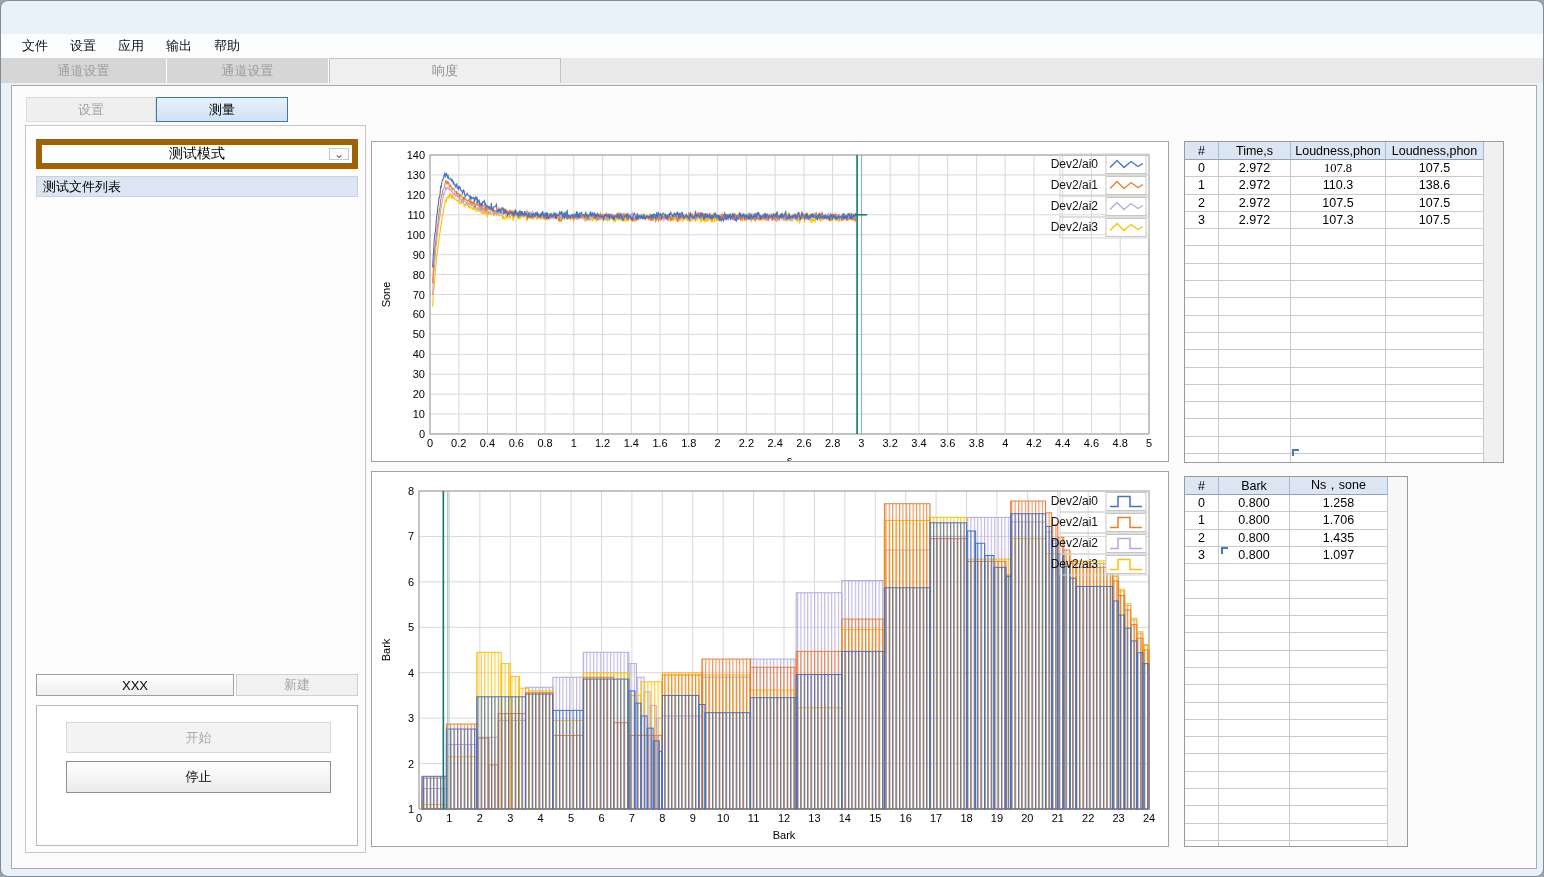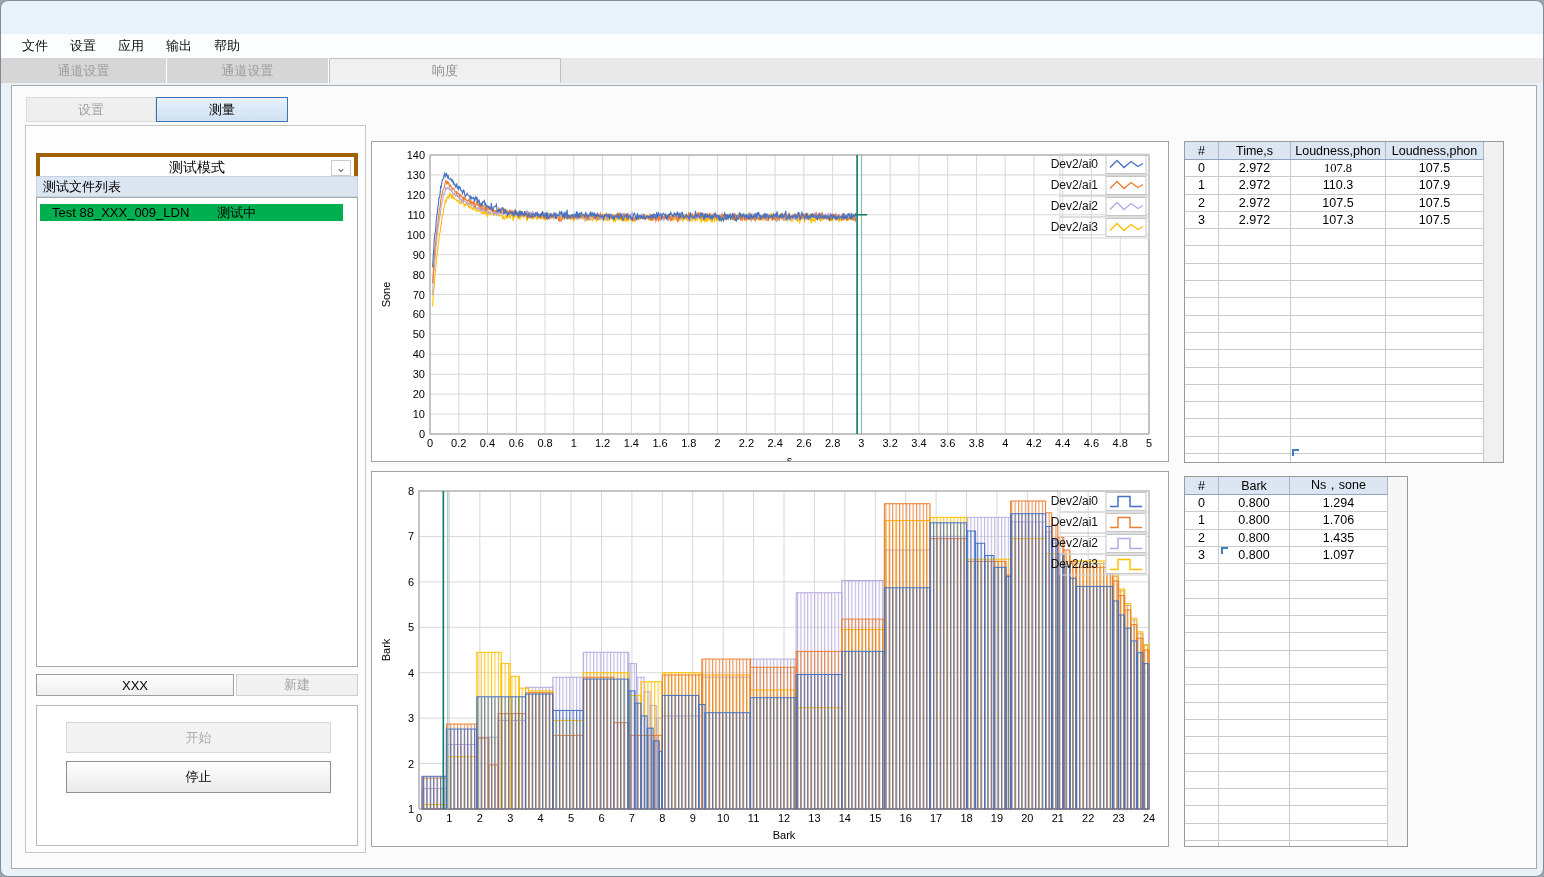--- a/index.html
+++ b/index.html
@@ -20,21 +20,21 @@
   
   .tabrow{position:absolute;top:57px;left:0;right:0;height:25px;background:#e9e9e9;display:flex;}
   .tab{height:25px;display:flex;align-items:center;justify-content:center;font-size:13px;color:#9d9d9d;background:#d6d6d6;border-right:1px solid #fdfdfd;}
   .tab.active{background:#f0f0f0;color:#8f8f8f;border:1px solid #c2c2c2;border-bottom:none;}
   
   .content-bg{position:absolute;top:84px;left:10px;width:1526px;height:784px;background:#fbfbfb;border:1px solid #a9a9a9;}
   .btn{position:absolute;display:flex;align-items:center;justify-content:center;font-size:13px;}
   .btn-settings{left:25px;top:96px;width:130px;height:25px;background:#efefef;border:1px solid #dcdcdc;color:#a0a0a0;}
   .btn-measure{left:155px;top:96px;width:132px;height:25px;background:linear-gradient(#e8f1fb,#cfe1f2);border:1px solid #3a76b5;color:#000;}
   .left-panel{position:absolute;left:24px;top:124px;width:341px;height:728px;border:1px solid #c6c6c6;background:#fdfdfd;}
-  .dropdown{position:absolute;left:35px;top:152px;width:322px;height:30px;background:#fff;border:4px solid #a16207;display:flex;align-items:center;justify-content:center;font-size:14px;color:#000;}
+  .dropdown{position:absolute;left:35px;top:138px;width:322px;height:30px;background:#fff;border:6px solid #a16207;display:flex;align-items:center;justify-content:center;font-size:14px;color:#000;}
   .dropdown-arrow{position:absolute;right:3px;top:3px;bottom:3px;width:20px;border:1px solid #c9c9c9;background:#fdfdfd;display:flex;align-items:center;justify-content:center;color:#666;font-size:12px;}
   .list-label{position:absolute;left:35px;top:175px;width:322px;height:21px;background:#dce6f2;border:1px solid #c6d2e0;font-size:13px;color:#000;line-height:19px;padding-left:6px;}
   .file-list{position:absolute;left:35px;top:196px;width:322px;height:470px;background:#fff;border:1px solid #a9a9a9;overflow:hidden;}
   .file-item{margin:6px 0 0 3px;width:303px;height:17px;color:#000;font-size:13px;display:flex;align-items:center;padding-left:12px;white-space:pre;}
   .btn-xxx{left:35px;top:673px;width:198px;height:22px;background:linear-gradient(#ffffff,#eeeeee);border:1px solid #9f9f9f;color:#000;}
   .btn-new{left:235px;top:673px;width:122px;height:22px;background:#f1f1f1;border:1px solid #cfcfcf;color:#a3a3a3;}
   .control-group{position:absolute;left:35px;top:704px;width:322px;height:141px;border:1px solid #b9b9b9;background:#fff;}
   .btn-start{left:65px;top:721px;width:265px;height:31px;background:#f3f3f3;border:1px solid #d8d8d8;color:#ababab;}
   .btn-stop{left:65px;top:760px;width:265px;height:32px;background:linear-gradient(#fefefe,#ebebeb);border:1px solid #8f8f8f;color:#000;}
   .btn-save{left:65px;top:800px;width:265px;height:31px;background:#f3f3f3;border:1px solid #d8d8d8;color:#ababab;}
@@ -76,23 +76,20 @@
   <div class="btn btn-measure">测量</div>
 
   <div class="left-panel"></div>
 
   <div class="dropdown">
     <span>测试模式</span>
     <span class="dropdown-arrow">⌄</span>
   </div>
 
   <div class="list-label">测试文件列表</div>
-  <div class="file-list" id="file-list">
-      <div class="file-item" style="background: rgb(0, 176, 80);"><span>Test 88_XXX_009_LDN</span><span style="margin-left: 28px;">测试中</span></div>
-    </div>
 
   <div class="btn btn-xxx">XXX</div>
   <div class="btn btn-new">新建</div>
 
   <div class="control-group"></div>
   <div class="btn btn-stop">停止</div>
   <div class="btn btn-start">开始</div>
 
   <div class="chart-panel" id="time-chart"><svg width="796" height="319">
         <line x1="58" y1="13" x2="58" y2="292" stroke="#d8d8d8" stroke-width="1"></line>
@@ -457,21 +454,21 @@
         <div class="tbl-row">
           <div class="tbl-cell" style="width: 34px; height: 17.3px;">0</div>
           <div class="tbl-cell" style="width: 72px; height: 17.3px;">2.972</div>
           <div class="tbl-cell" style="width: 95px; height: 17.3px; font-family: Liberation Serif, serif;">107.8</div>
           <div class="tbl-cell" style="width: 98px; height: 17.3px;">107.5</div>
         </div>
         <div class="tbl-row">
           <div class="tbl-cell" style="width: 34px; height: 17.3px;">1</div>
           <div class="tbl-cell" style="width: 72px; height: 17.3px;">2.972</div>
           <div class="tbl-cell" style="width: 95px; height: 17.3px;">110.3</div>
-          <div class="tbl-cell" style="width: 98px; height: 17.3px;">107.9</div>
+          <div class="tbl-cell" style="width: 98px; height: 17.3px;">138.6</div>
         </div>
         <div class="tbl-row">
           <div class="tbl-cell" style="width: 34px; height: 17.3px;">2</div>
           <div class="tbl-cell" style="width: 72px; height: 17.3px;">2.972</div>
           <div class="tbl-cell" style="width: 95px; height: 17.3px;">107.5</div>
           <div class="tbl-cell" style="width: 98px; height: 17.3px;">107.5</div>
         </div>
         <div class="tbl-row">
           <div class="tbl-cell" style="width: 34px; height: 17.3px;">3</div>
           <div class="tbl-cell" style="width: 72px; height: 17.3px;">2.972</div>
@@ -567,21 +564,21 @@
   <div class="table-panel" id="bark-table">
       <div class="tbl" style="width: 203px;">
         <div class="tbl-row tbl-head">
           <div class="tbl-cell" style="width: 34px; height: 18px;">#</div>
           <div class="tbl-cell" style="width: 71px; height: 18px;">Bark</div>
           <div class="tbl-cell" style="width: 98px; height: 18px;">Ns，sone</div>
         </div>
         <div class="tbl-row">
           <div class="tbl-cell" style="width: 34px; height: 17.3px;">0</div>
           <div class="tbl-cell" style="width: 71px; height: 17.3px;">0.800</div>
-          <div class="tbl-cell" style="width: 98px; height: 17.3px;">1.294</div>
+          <div class="tbl-cell" style="width: 98px; height: 17.3px;">1.258</div>
         </div>
         <div class="tbl-row">
           <div class="tbl-cell" style="width: 34px; height: 17.3px;">1</div>
           <div class="tbl-cell" style="width: 71px; height: 17.3px;">0.800</div>
           <div class="tbl-cell" style="width: 98px; height: 17.3px;">1.706</div>
         </div>
         <div class="tbl-row">
           <div class="tbl-cell" style="width: 34px; height: 17.3px;">2</div>
           <div class="tbl-cell" style="width: 71px; height: 17.3px;">0.800</div>
           <div class="tbl-cell" style="width: 98px; height: 17.3px;">1.435</div>

